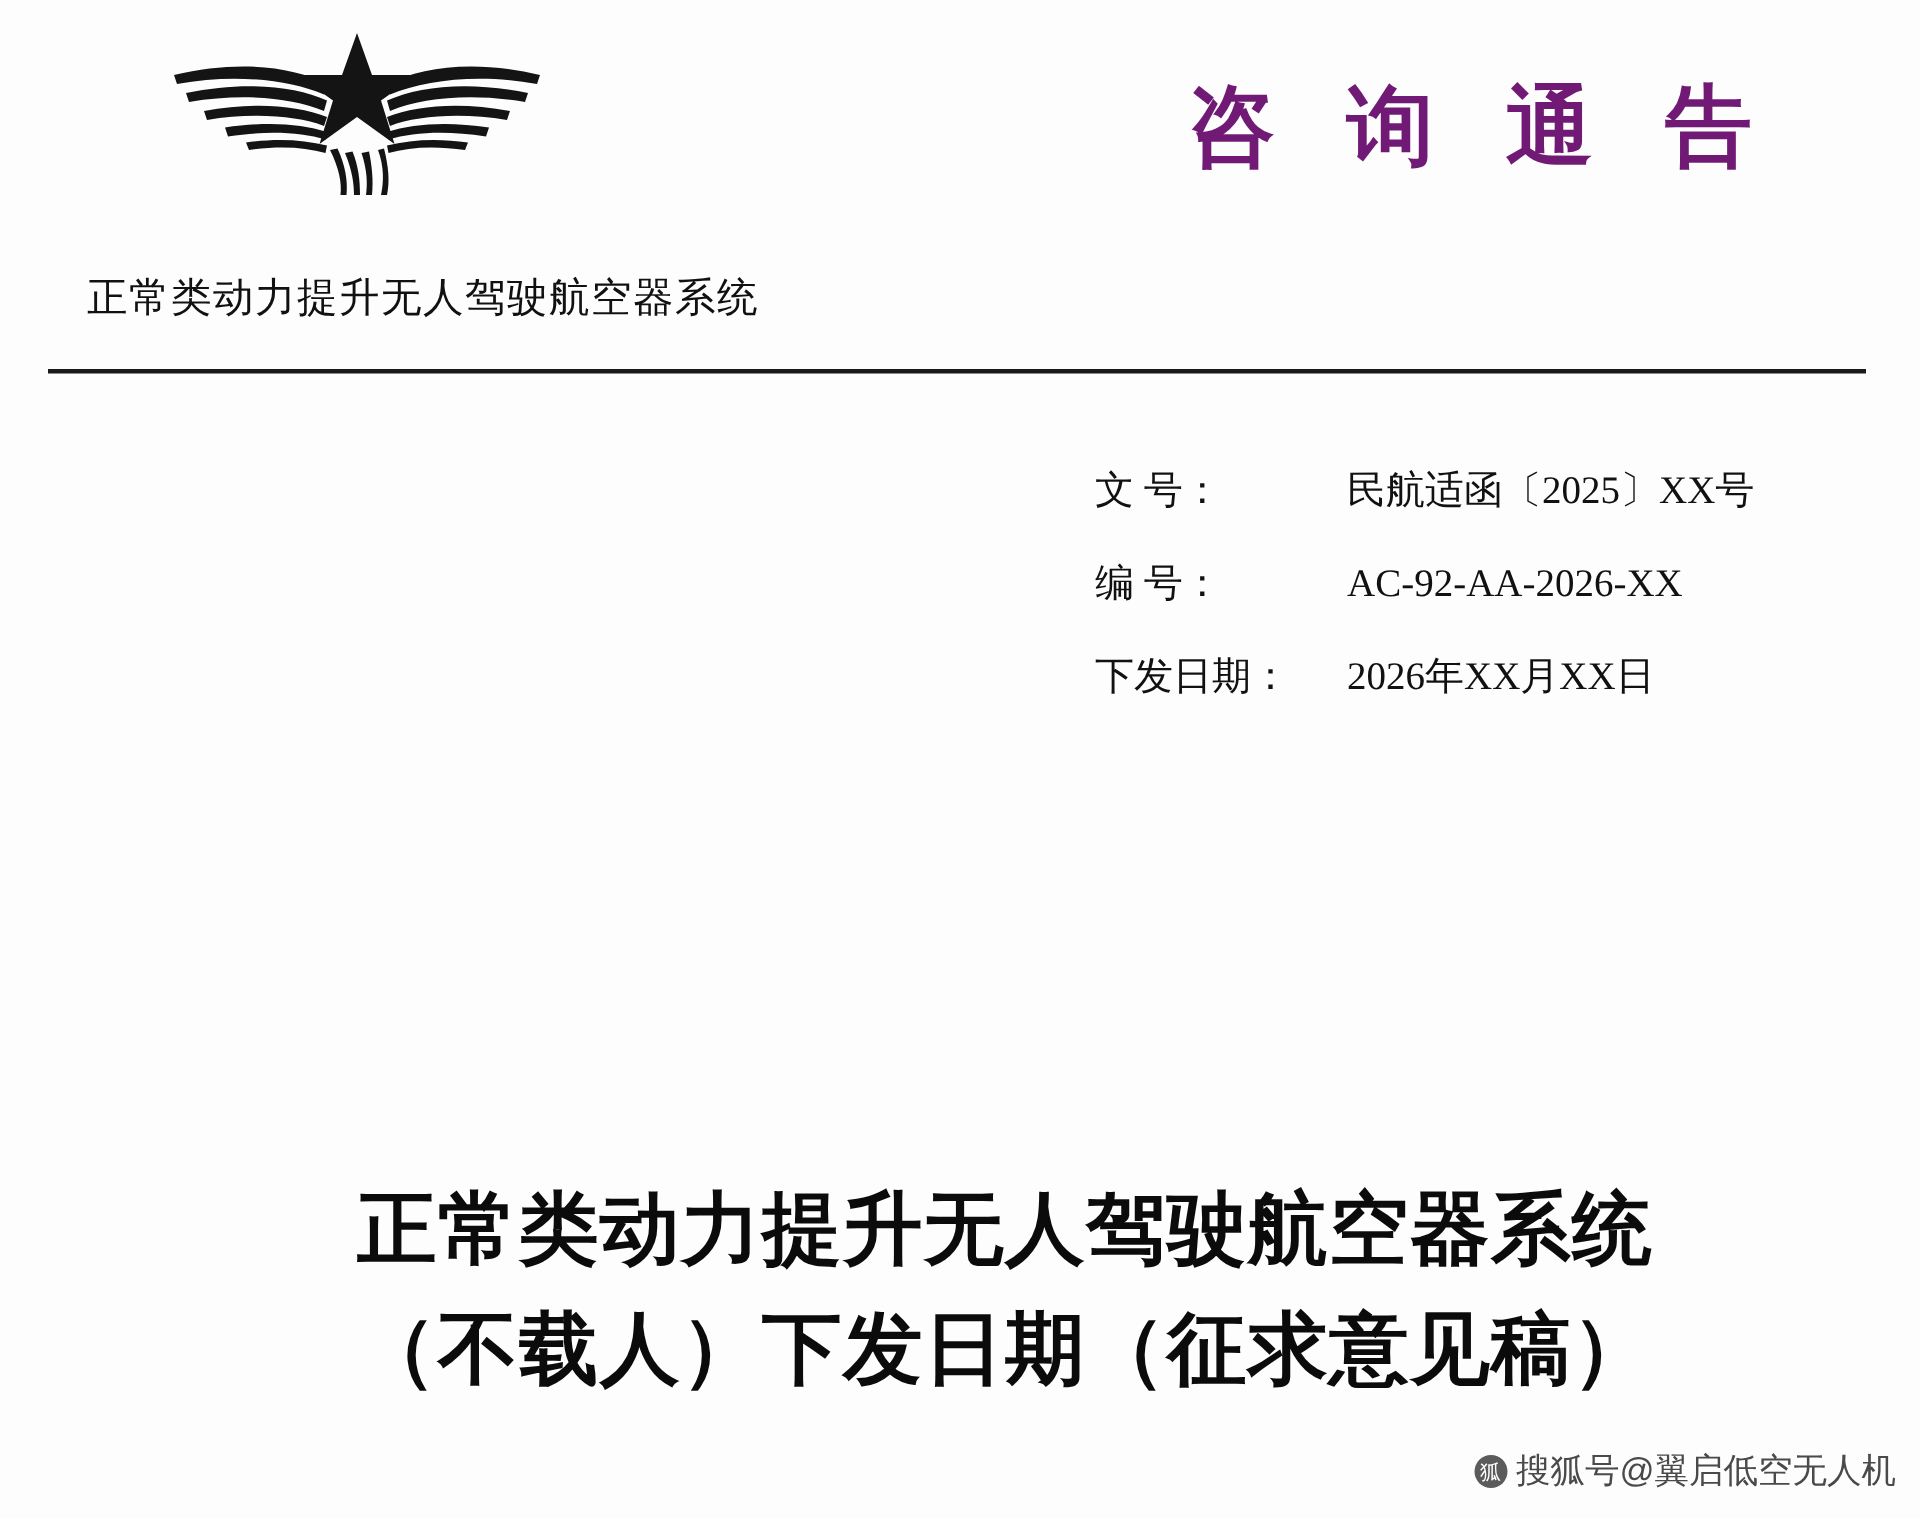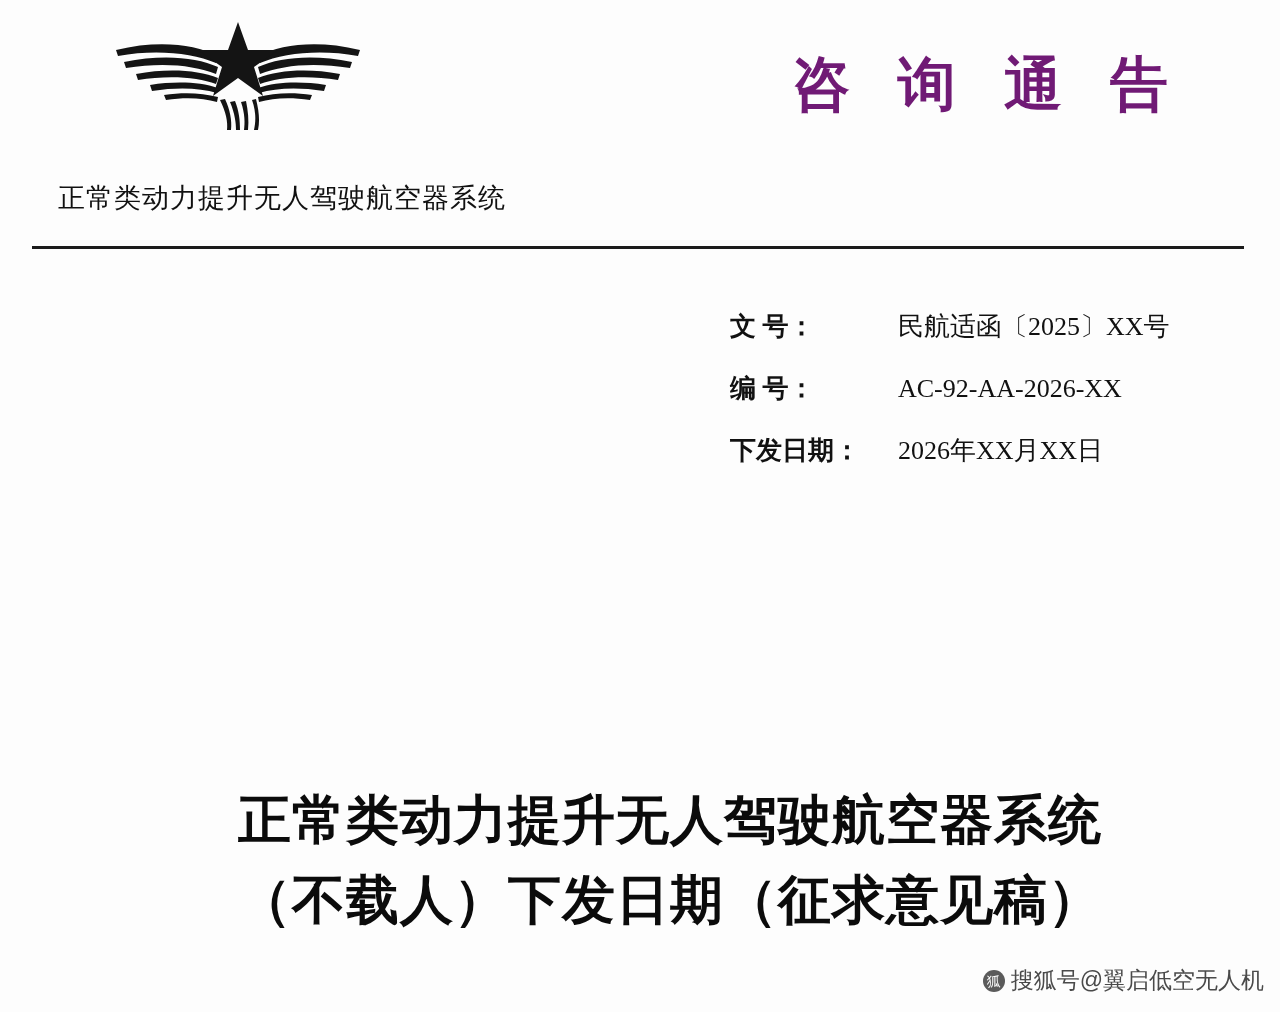--- a/index.html
+++ b/index.html
@@ -75,21 +75,20 @@
     white-space: nowrap;
   }
   .meta-row {
     display: block;
     height: 62px;
   }
   .meta-label {
     display: inline-block;
     width: 168px;
     letter-spacing: 0;
-    font-weight: bold;
   }
   .meta-value {
     display: inline-block;
   }
 
   
   .doc-title {
     position: absolute;
     left: 0;
     top: 780px;

